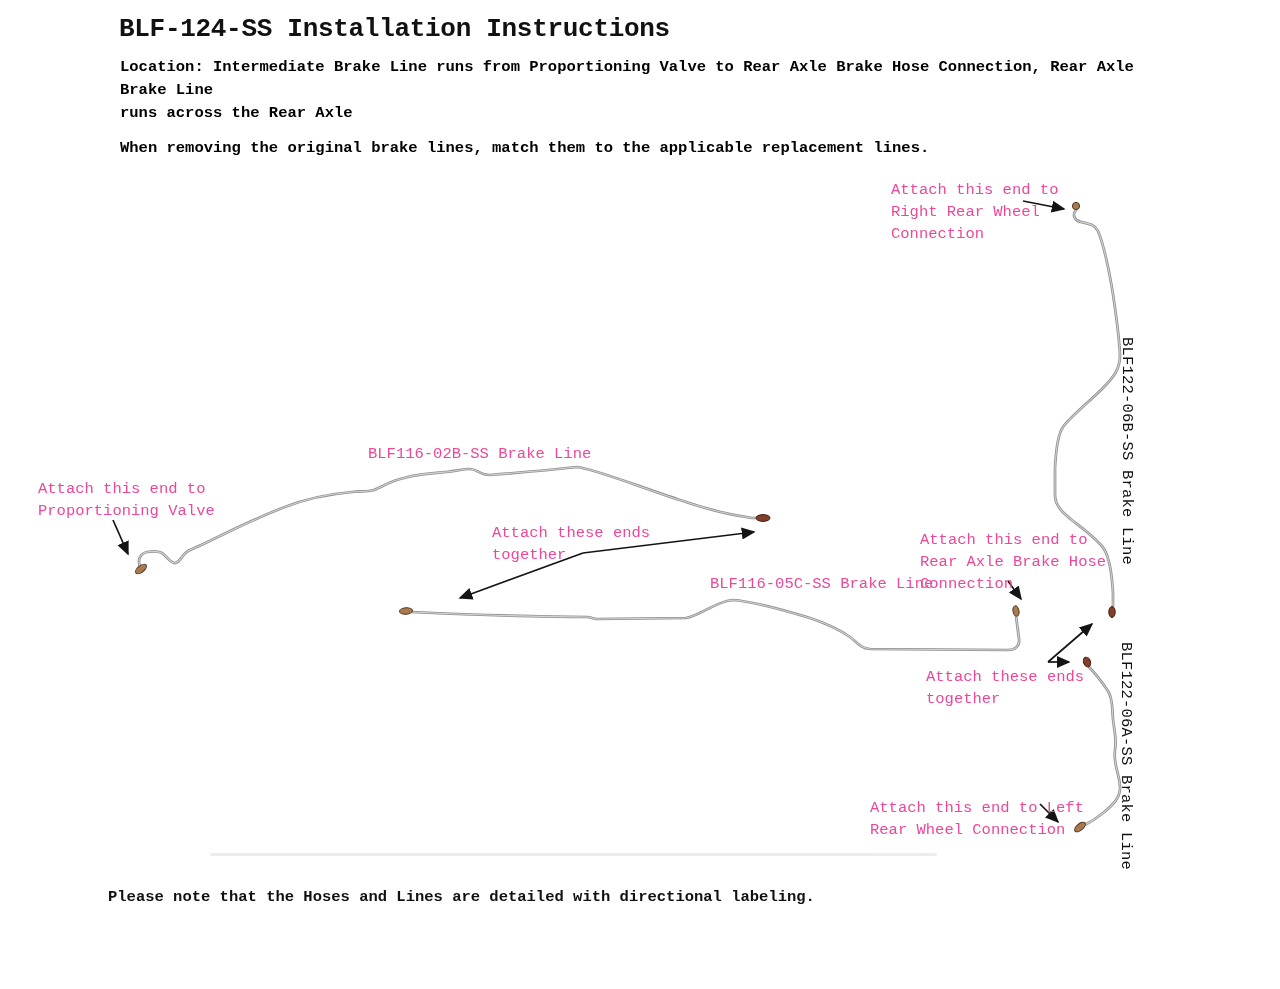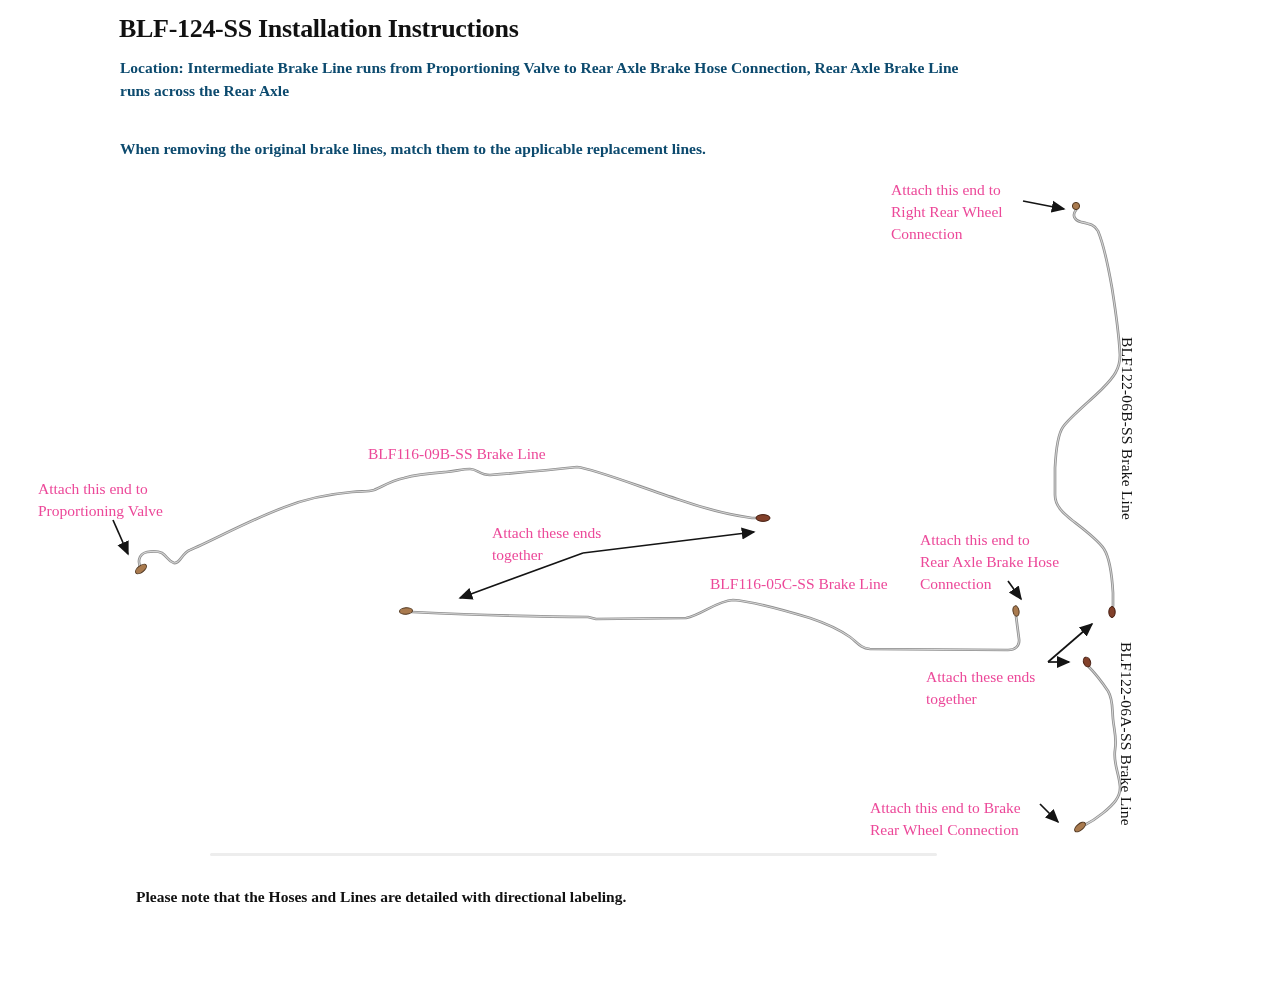--- a/index.html
+++ b/index.html
@@ -1,40 +1,40 @@
 <!DOCTYPE html>
 <html><head>
 <meta charset="utf-8">
 <style>
   html,body{margin:0;padding:0;background:#ffffff;}
   #canvas{
     position:relative;width:1280px;height:989px;background:#ffffff;overflow:hidden;
-    font-family:Liberation Serif, serif;color:#1a1a1a;
+    font-family:Liberation Mono, monospace;color:#1a1a1a;
   }
   .abs{position:absolute;}
   .title{
     left:119px;top:14px;font-size:26px;font-weight:bold;letter-spacing:-0.3px;color:#111;
     white-space:nowrap;
   }
   .note{
-    left:120px;font-size:15.5px;font-weight:bold;line-height:23px;color:#0c4a6e;
+    left:120px;font-size:15.5px;font-weight:bold;line-height:23px;color:#000000;
     white-space:pre-line;width:1050px;
   }
   .loc{top:56px;}
   .when{top:129px;margin-top:8px;}
   .lbl{
     font-size:15.5px;font-weight:400;line-height:22px;color:#ec4899;
     white-space:pre-line;
   }
   .vlbl{
     font-size:15.5px;font-weight:400;color:#111;
     writing-mode:vertical-rl;white-space:nowrap;letter-spacing:0.2px;
   }
   .footer{
-    left:136px;top:861px;font-size:15.5px;font-weight:bold;line-height:24px;color:#111;
+    left:108px;top:861px;font-size:15.5px;font-weight:bold;line-height:24px;color:#111;
     white-space:pre-line;
   }
   .smudge{left:210px;top:853px;width:727px;height:3px;background:#ededed;border-radius:2px;}
   svg{position:absolute;left:0;top:0;}
   .tube{fill:none;stroke:#8f8f8f;stroke-width:2.7;stroke-linecap:round;stroke-linejoin:round;}
   .tube-hi{fill:none;stroke:#d4d4d4;stroke-width:1.05;stroke-linecap:round;stroke-linejoin:round;}
   .arrow{fill:none;stroke:#141414;stroke-width:1.7;}
   .fit-brass{fill:#a97a4e;stroke:#50361f;stroke-width:1;}
   .fit-maroon{fill:#82402a;stroke:#451d10;stroke-width:1;}
 </style>
@@ -127,33 +127,33 @@
     <path class="arrow" d="M1008,581 L1021,599" marker-end="url(#ah)"></path>
     <path class="arrow" d="M1048,662 L1092,624" marker-end="url(#ah)"></path>
     <path class="arrow" d="M1048,662 L1069,662" marker-end="url(#ah)"></path>
     <path class="arrow" d="M1040,804 L1058,822" marker-end="url(#ah)"></path>
   </svg>
 
   <div class="abs lbl" style="left:891px;top:179px;">Attach this end to
 Right Rear Wheel
 Connection</div>
   <div class="abs vlbl" style="left:1118px;top:337px;">BLF122-06B-SS Brake Line</div>
-  <div class="abs lbl" style="left:368px;top:443px;">BLF116-09B-SS Brake Line</div>
+  <div class="abs lbl" style="left:368px;top:443px;">BLF116-02B-SS Brake Line</div>
   <div class="abs lbl" style="left:38px;top:478px;">Attach this end to
 Proportioning Valve</div>
   <div class="abs lbl" style="left:492px;top:522px;">Attach these ends
 together</div>
   <div class="abs lbl" style="left:710px;top:573px;">BLF116-05C-SS Brake Line</div>
   <div class="abs lbl" style="left:920px;top:529px;">Attach this end to
 Rear Axle Brake Hose
 Connection</div>
   <div class="abs lbl" style="left:926px;top:666px;">Attach these ends
 together</div>
   <div class="abs vlbl" style="left:1117px;top:642px;">BLF122-06A-SS Brake Line</div>
-  <div class="abs lbl" style="left:870px;top:797px;">Attach this end to Brake
+  <div class="abs lbl" style="left:870px;top:797px;">Attach this end to Left
 Rear Wheel Connection</div>
 
   <div class="abs smudge"></div>
 
   <div class="abs footer">
     <div>Please note that the Hoses and Lines are detailed with directional labeling.</div>
   </div>
 
 </div>
 

